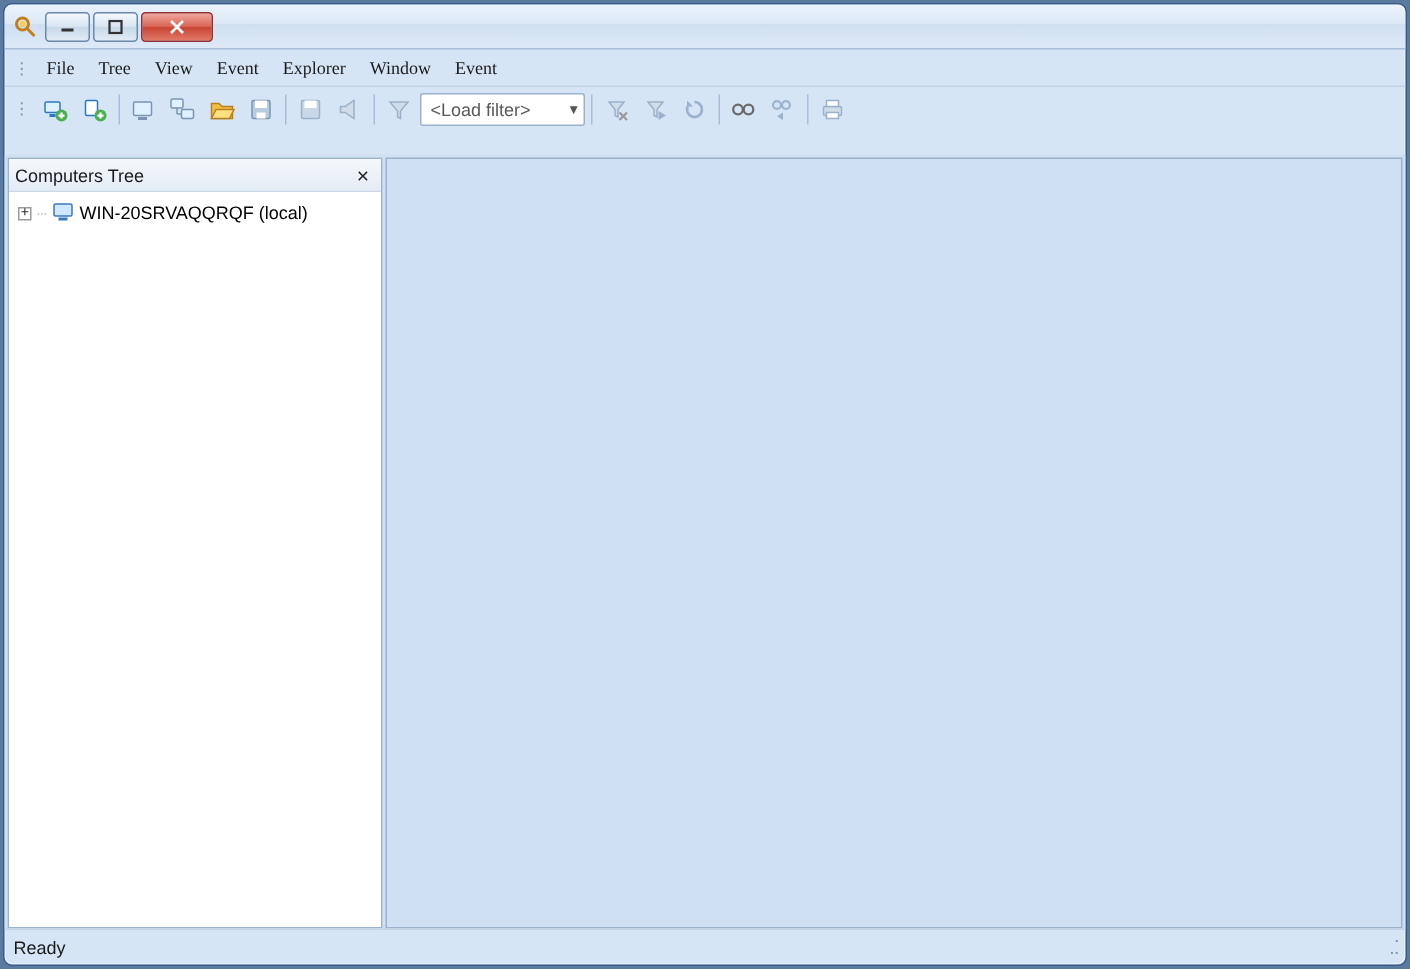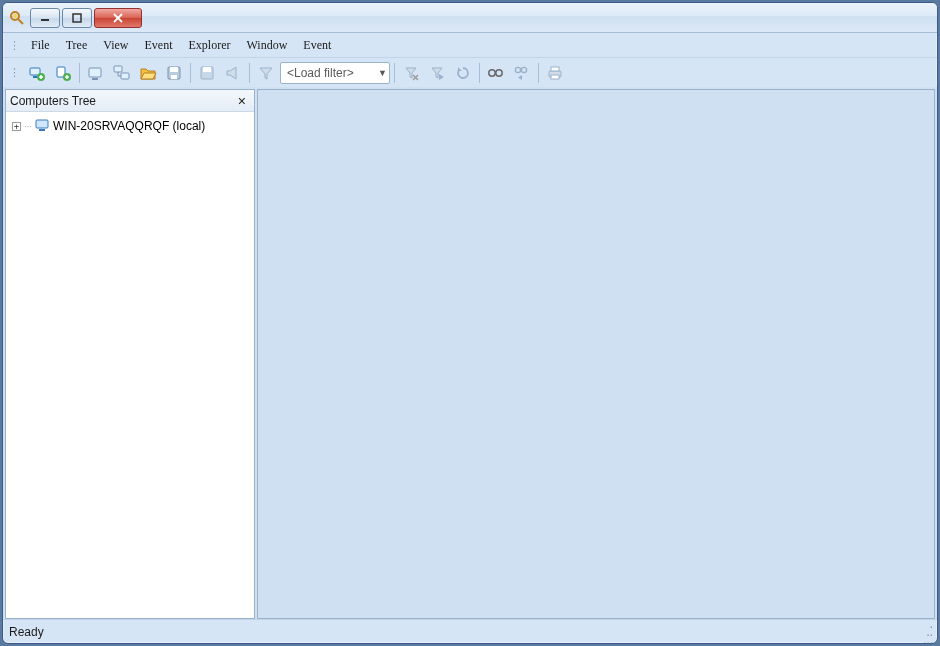--- a/index.html
+++ b/index.html
@@ -73,20 +73,21 @@
   }
   .filter-combo .arrow { margin-left: auto; font-size: 9px; color: #555; }
 
   .workspace {
     flex: 1;
     display: flex;
     background: #cfe0f2;
     padding: 2px 2px 0 2px;
     gap: 2px;
     overflow: hidden;
+    margin-top: 16px;
   }
 
   .tree-panel {
     width: 250px;
     background: #fff;
     border: 1px solid #9ab2cc;
     display: flex; flex-direction: column;
   }
   .tree-header {
     height: 22px;

